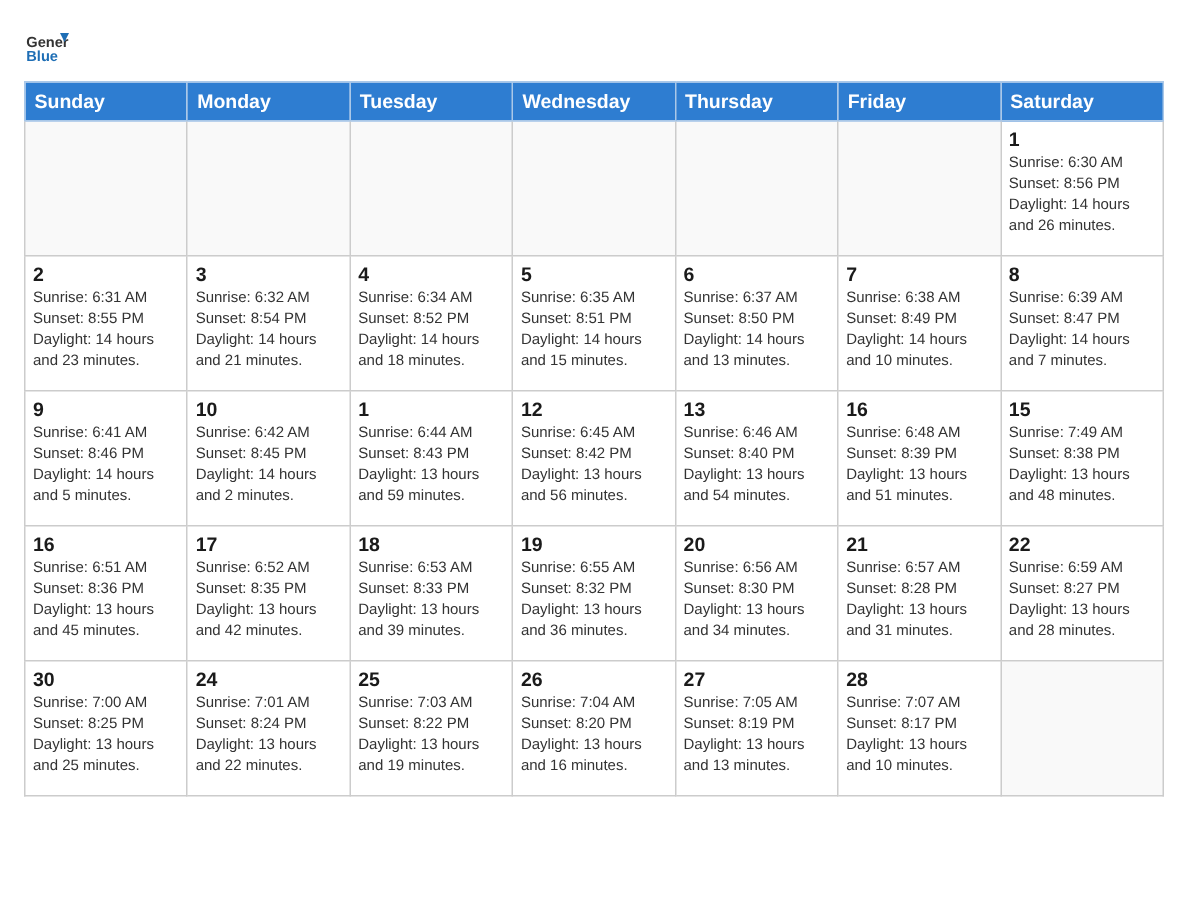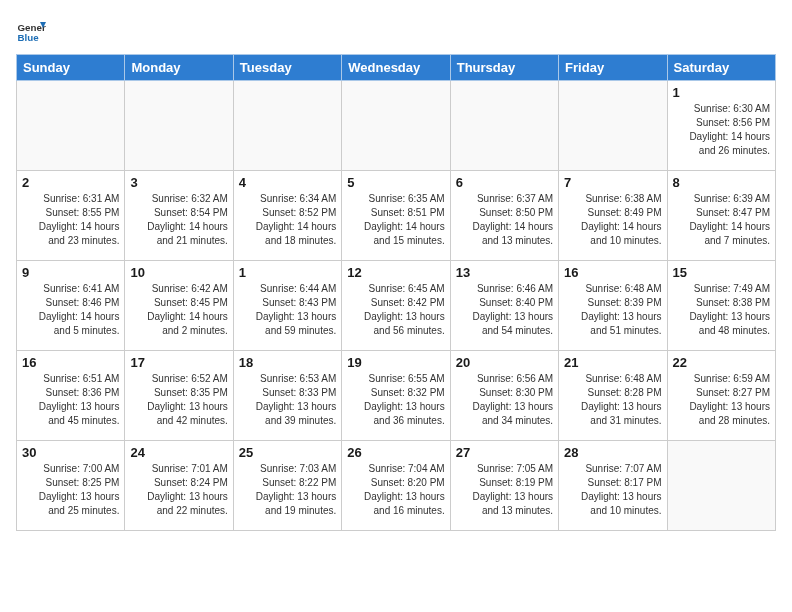--- a/index.html
+++ b/index.html
@@ -57,21 +57,20 @@
       font-size: 13px;
       font-weight: bold;
       color: #1a1a1a;
       display: block;
       margin-bottom: 2px;
     }
     .day-info {
       font-size: 10px;
       color: #333;
       line-height: 1.4;
-      text-align: right;
     }
     .empty-cell { background: #f9f9f9; }
   </style>
 </head>
 <body>
 
 <div class="header">
   <div class="logo">
     <svg class="logo-icon" viewBox="0 0 40 40">
       <text x="2" y="20" font-size="13" font-weight="bold" fill="#333" font-family="Arial">General</text>
@@ -226,21 +225,21 @@
 Daylight: 13 hours and 36 minutes.</div>
         </td>
         <td>
           <span class="day-num">20</span>
           <div class="day-info">Sunrise: 6:56 AM
 Sunset: 8:30 PM
 Daylight: 13 hours and 34 minutes.</div>
         </td>
         <td>
           <span class="day-num">21</span>
-          <div class="day-info">Sunrise: 6:48 AM
+          <div class="day-info">Sunrise: 6:57 AM
 Sunset: 8:28 PM
 Daylight: 13 hours and 31 minutes.</div>
         </td>
         <td>
           <span class="day-num">22</span>
           <div class="day-info">Sunrise: 6:59 AM
 Sunset: 8:27 PM
 Daylight: 13 hours and 28 minutes.</div>
         </td>
       </tr>

